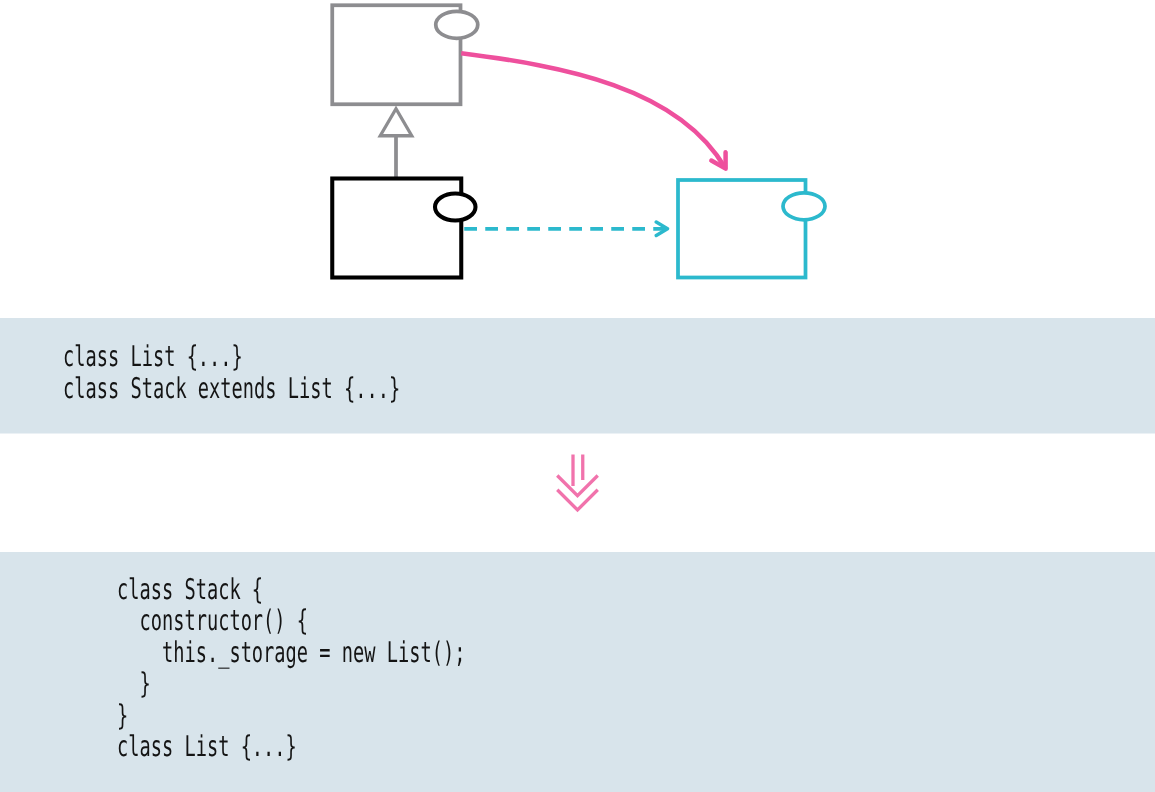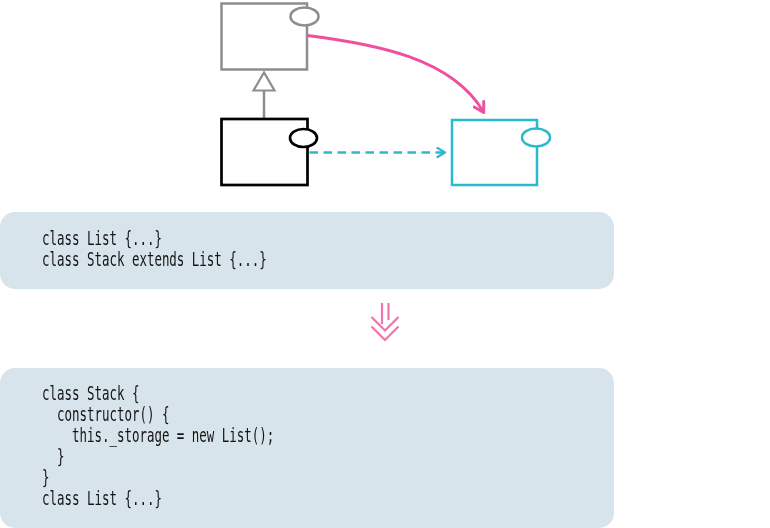--- a/index.html
+++ b/index.html
@@ -19,33 +19,33 @@
   }
   svg.diagram {
     position: absolute;
     left: 0;
     top: 0;
     display: block;
   }
   .code-block {
     position: absolute;
     left: 0;
-    width: 614px;
+    width: 770px;
     background: #d8e4eb;
     box-sizing: border-box;
     overflow: hidden;
-    border-radius: 15px;
   }
   .code-block.block-inheritance {
     top: 212px;
     height: 77px;
   }
   .code-block.block-composition {
     top: 368px;
     height: 160px;
+    padding-left: 36px;
   }
   .code-inner {
     margin: 0;
     padding: 0;
     transform: scaleX(0.655);
     transform-origin: 0 0;
     width: 1100px;
   }
   .block-inheritance .code-inner { margin: 16px 0 0 42px; }
   .block-composition .code-inner { margin: 15px 0 0 42px; }

